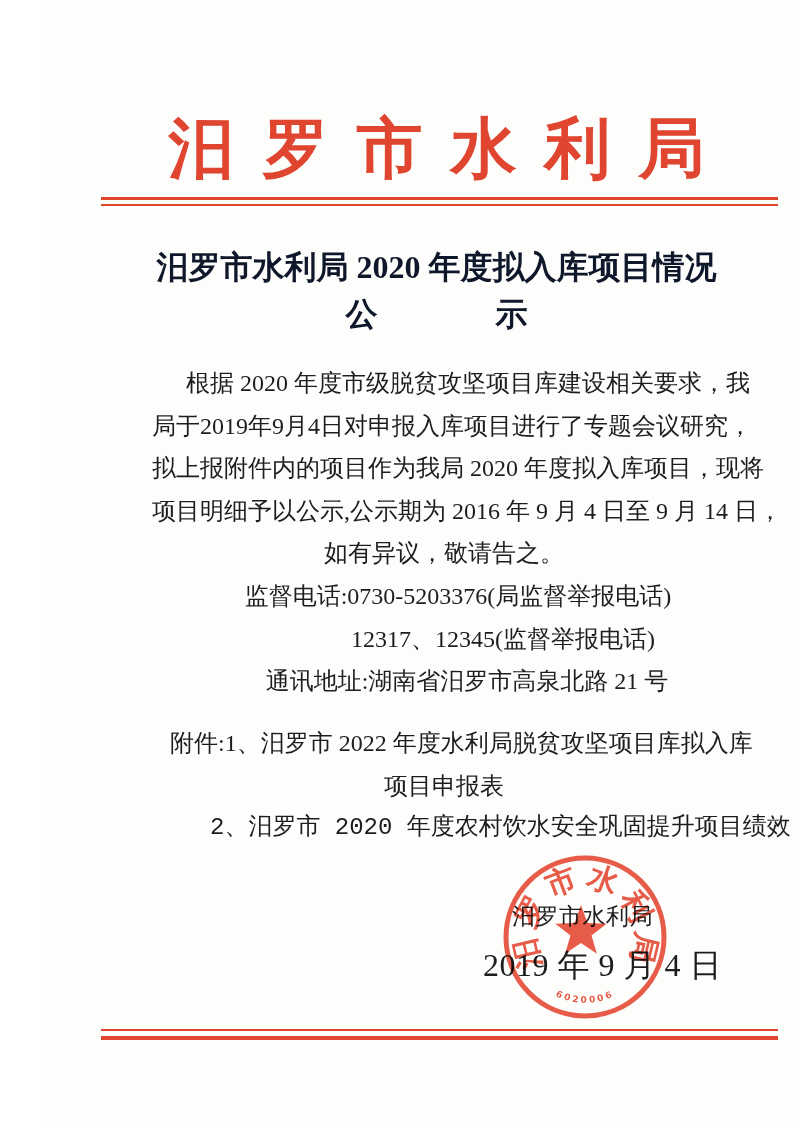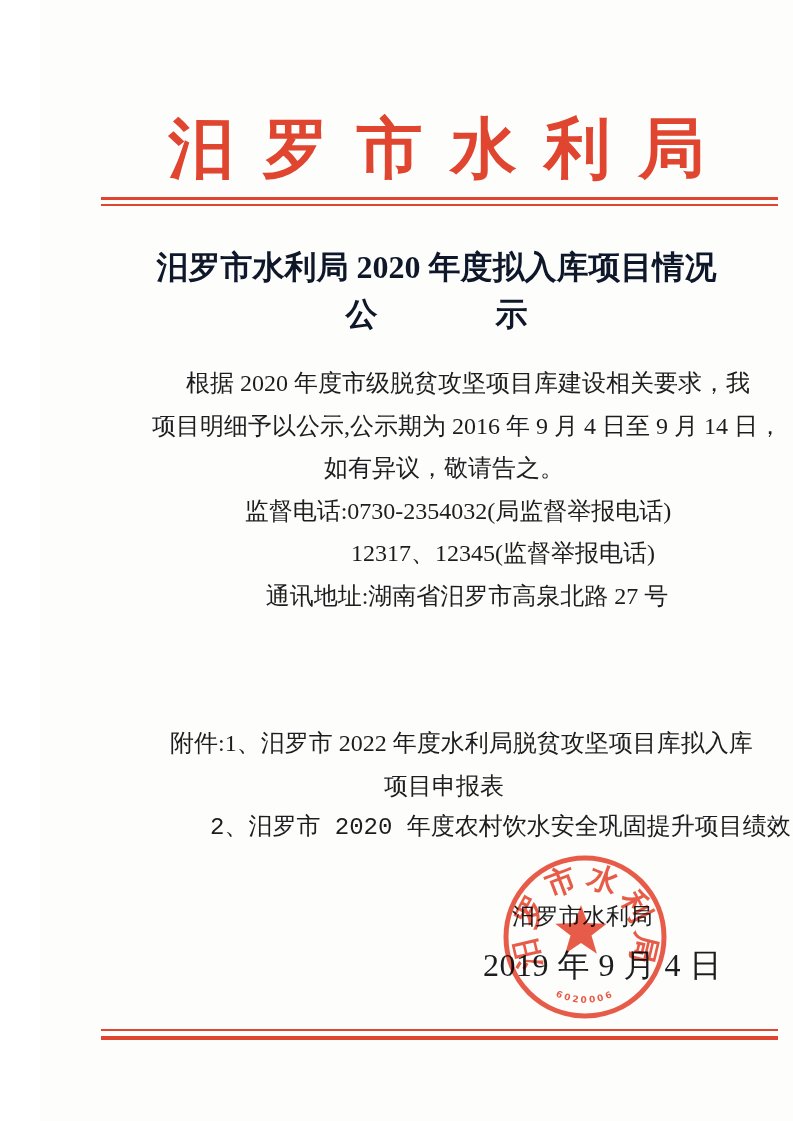--- a/index.html
+++ b/index.html
@@ -79,25 +79,27 @@
   <div class="rule rule-top-thick"></div>
   <div class="rule rule-top-thin"></div>
 
   <div class="doc-title">
     <div>汨罗市水利局 2020 年度拟入库项目情况</div>
     <div><span>公</span><span class="gap"></span><span>示</span></div>
   </div>
 
   <div class="body-block para-lines">
     <div class="bl ind-13">根据 2020 年度市级脱贫攻坚项目库建设相关要求，我</div>
+    <div class="bl">局于2019年9月4日对申报入库项目进行了专题会议研究，</div>
+    <div class="bl">拟上报附件内的项目作为我局 2020 年度拟入库项目，现将</div>
     <div class="bl">项目明细予以公示,公示期为 2016 年 9 月 4 日至 9 月 14 日，</div>
     <div class="bl">如有异议，敬请告之。</div>
-    <div class="bl ind-09">监督电话:0730-2354032(局监督举报电话)</div>
+    <div class="bl ind-09">监督电话:0730-5203376(局监督举报电话)</div>
     <div class="bl ind-43">12317、12345(监督举报电话)</div>
-    <div class="bl ind-16">通讯地址:湖南省汨罗市高泉北路 27 号</div>
+    <div class="bl ind-16">通讯地址:湖南省汨罗市高泉北路 21 号</div>
   </div>
 
   <div class="body-block attach-lines">
     <div class="bl ind-05">附件:1、汨罗市 2022 年度水利局脱贫攻坚项目库拟入库</div>
     <div class="bl">项目申报表</div>
     <div class="bl ind-20">2、汨罗市 2020 年度农村饮水安全巩固提升项目绩效</div>
   </div>
 
   <div class="sig-org">汨罗市水利局</div>
   <div class="sig-date">2019 年 9 月 4 日</div>

